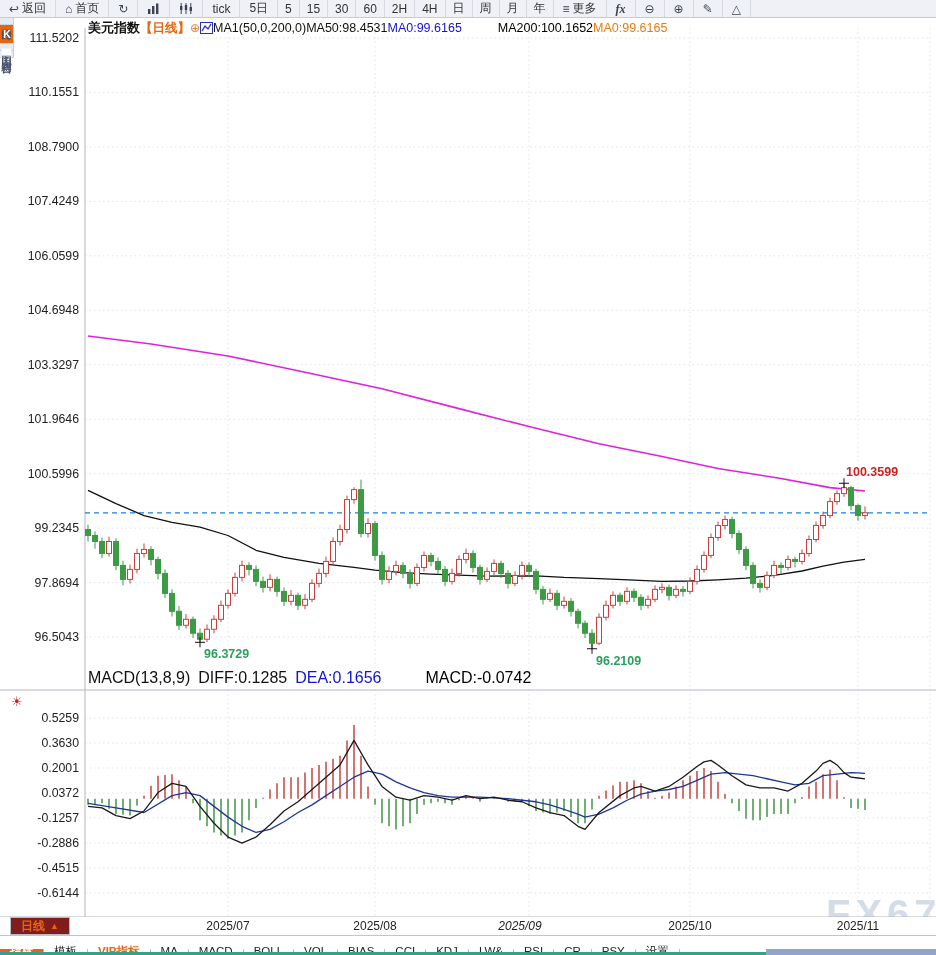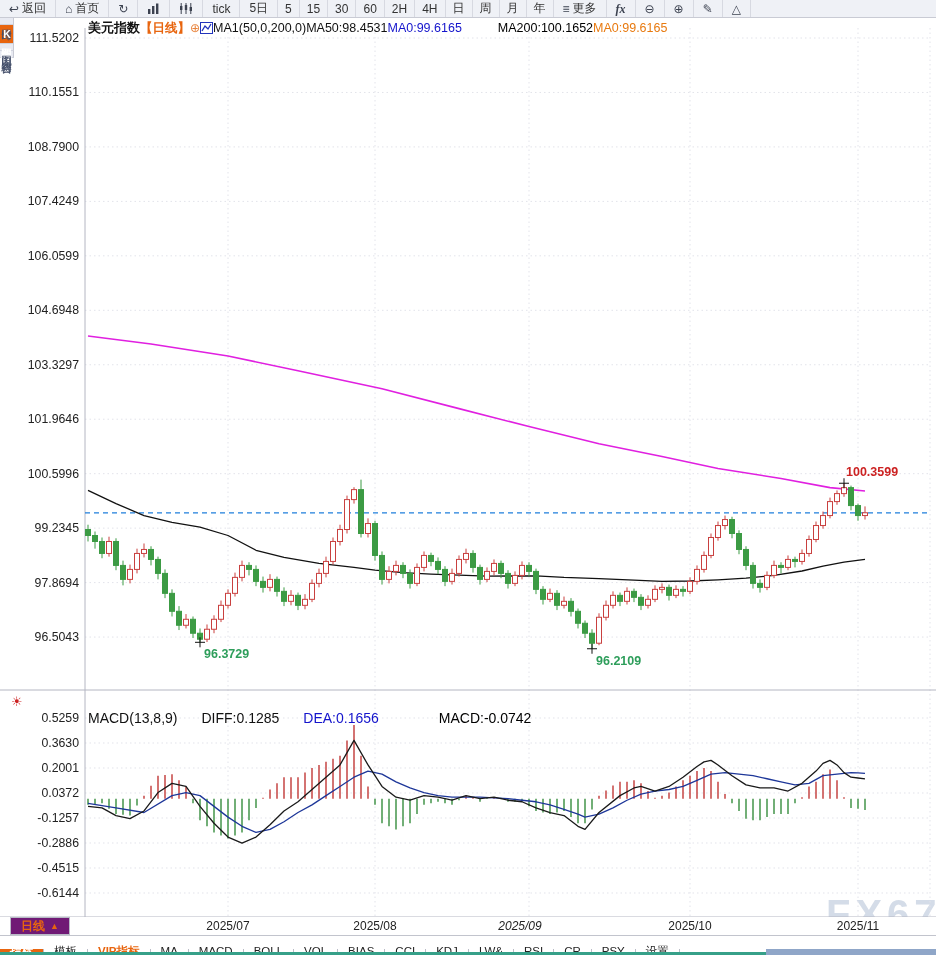--- a/index.html
+++ b/index.html
@@ -20,29 +20,29 @@
         background:#e8eaf2;color:#45506b;font-size:10.5px;line-height:14px;text-align:center;
         padding:3px 0;border-bottom:1px solid #cfd2dd;border-right:1px solid #c8cad4;cursor:pointer;}
   .vtab.active{background:#e8650f;color:#fff;font-weight:bold;}
   
   .main-header{position:absolute;left:88px;top:20px;height:16px;display:flex;align-items:center;
                font-size:12.5px;white-space:nowrap;z-index:4;}
   .mh-title{font-weight:bold;color:#111;font-size:13px;}
   .mh-period{color:#e8650f;font-weight:bold;}
   .mh-plus{color:#e8823a;font-size:12px;}
   .c-black{color:#111;} .c-blue{color:#1414cc;} .c-magenta{color:#000000;margin-left:36px;} .c-orange{color:#e87a10;}
-  .macd-header{position:absolute;left:88px;top:710px;height:15px;display:flex;align-items:center;
-               gap:24px;font-size:14px;white-space:nowrap;z-index:4;}
+  .macd-header{position:absolute;left:88px;top:670px;height:15px;display:flex;align-items:center;
+               gap:8px;font-size:16px;white-space:nowrap;z-index:4;}
   .macd-sun{position:absolute;left:11px;top:694px;font-size:13px;color:#cc2222;z-index:4;}
   
   #chart-svg{position:absolute;left:0;top:18px;z-index:2;}
   
   .xaxis-row{position:absolute;left:0;top:917px;width:936px;height:18px;background:#fff;z-index:3;}
   .period-btn{position:absolute;left:10px;top:0;height:16px;padding:0 10px;border:1px solid #b9bbc6;
-              background:#701a75;color:#e8650f;font-weight:bold;font-size:12px;display:flex;
+              background:#7f1d1d;color:#e8650f;font-weight:bold;font-size:12px;display:flex;
               align-items:center;gap:5px;cursor:pointer;}
   .period-arrow{color:#e8650f;font-size:9px;}
   .x-lab{position:absolute;top:2px;transform:translateX(-50%);font-size:12px;color:#222;z-index:3;}
   .watermark{position:absolute;left:778px;top:892px;font-size:40px;font-weight:bold;
              color:#b9c6d9;opacity:.6;letter-spacing:5px;z-index:1;margin-left:48px;}
   
   .bottom-tabs{position:absolute;left:0;top:935px;width:936px;height:18px;background:#fff;
                border-top:1px solid #c2c4cd;display:flex;align-items:stretch;font-size:11.5px;
                box-sizing:border-box;z-index:4;}
   .bt-item{display:flex;align-items:center;padding:0 10px;border-right:1px solid #babcc6;

